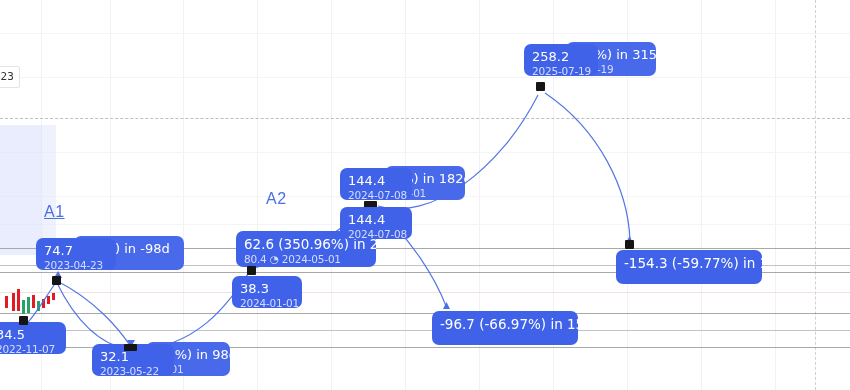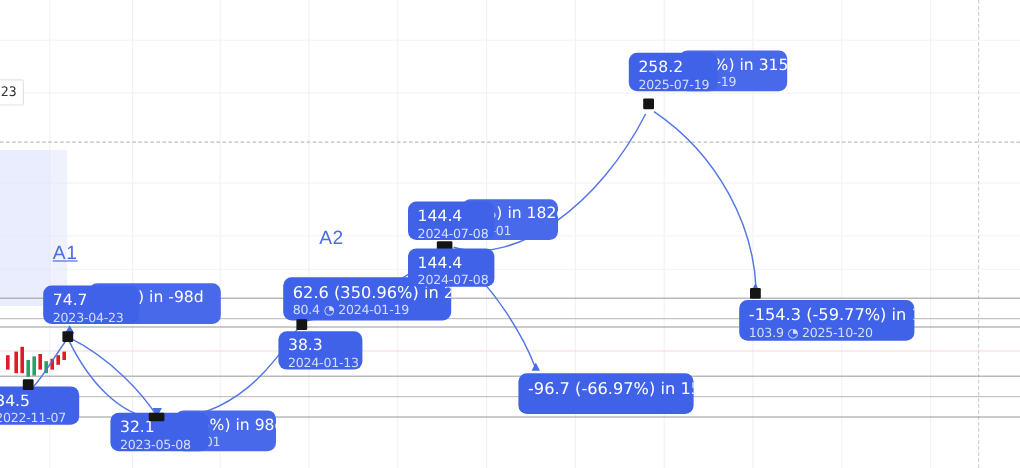--- a/index.html
+++ b/index.html
@@ -143,33 +143,33 @@
     <div class="l2">2022-11-07</div>
   </div>
   <div class="marker" style="left:19px;top:316px;"></div>
 
   <div class="tag back" style="left:146px;top:342px;width:84px;height:34px;">
     <div class="l1">.56%) in 98d</div>
     <div class="l2">05-01</div>
   </div>
   <div class="tag" style="left:92px;top:344px;width:82px;height:32px;">
     <div class="l1">32.1</div>
-    <div class="l2">2023-05-08</div>
+    <div class="l2">2023-05-22</div>
   </div>
   <div class="marker w" style="left:124px;top:344px;"></div>
 
   <div class="tag wide" style="left:236px;top:231px;width:140px;height:36px;">
     <div class="l1">62.6 (350.96%) in 238d</div>
-    <div class="l2">80.4 ◔ 2024-01-19</div>
+    <div class="l2">80.4 ◔ 2024-05-01</div>
   </div>
   <div class="marker" style="left:247px;top:266px;"></div>
 
   <div class="tag" style="left:232px;top:276px;width:70px;height:32px;">
     <div class="l1">38.3</div>
-    <div class="l2">2024-01-13</div>
+    <div class="l2">2024-01-01</div>
   </div>
 
   <div class="tag back" style="left:385px;top:166px;width:80px;height:34px;">
     <div class="l1">9%) in 182d</div>
     <div class="l2">-07-01</div>
   </div>
   <div class="tag" style="left:340px;top:168px;width:72px;height:32px;">
     <div class="l1">144.4</div>
     <div class="l2">2024-07-08</div>
   </div>
@@ -189,17 +189,16 @@
     <div class="l2">5-05-19</div>
   </div>
   <div class="tag" style="left:524px;top:44px;width:74px;height:32px;">
     <div class="l1">258.2</div>
     <div class="l2">2025-07-19</div>
   </div>
   <div class="marker" style="left:536px;top:82px;"></div>
 
   <div class="tag wide" style="left:616px;top:250px;width:146px;height:34px;">
     <div class="l1">-154.3 (-59.77%) in 154d</div>
-    <div class="l2">103.9 ◔ 2025-10-20</div>
   </div>
   <div class="marker" style="left:625px;top:240px;"></div>
 
 </div>
 
 </body></html>

